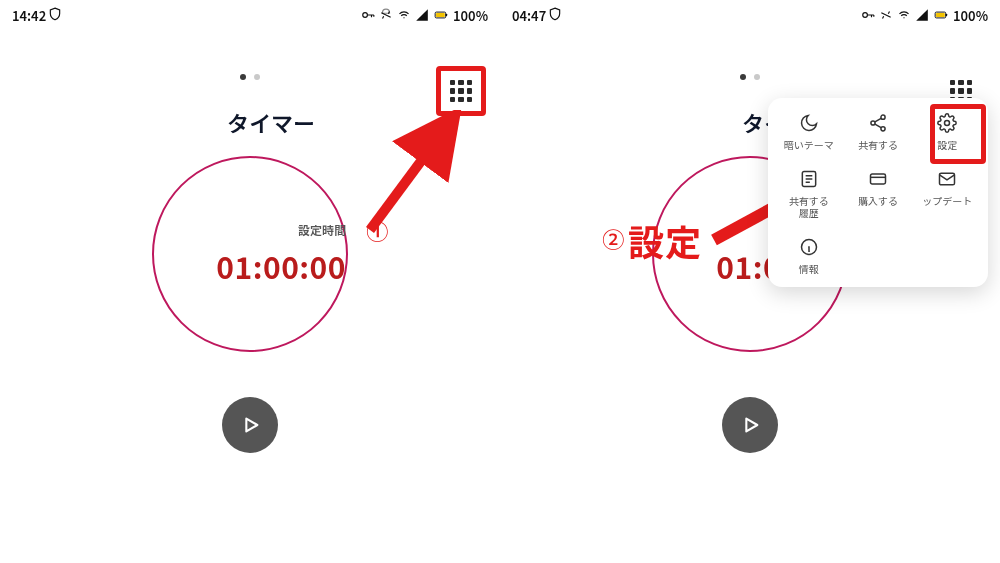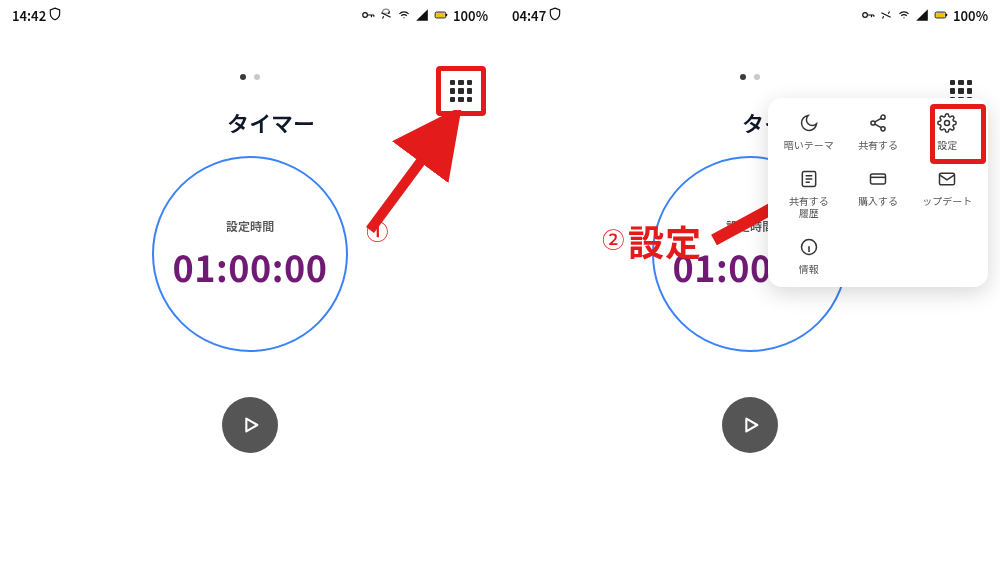--- a/index.html
+++ b/index.html
@@ -76,37 +76,37 @@
 
   
   .timer-wrap {
     display: flex;
     justify-content: center;
     margin-top: 18px;
   }
   .timer-circle {
     width: 196px;
     height: 196px;
-    border: 2px solid #3b82f6;
+    border: 2px solid #be185d;
     border-radius: 50%;
     display: flex;
     flex-direction: column;
-    align-items: center;
+    align-items: flex-end;
     justify-content: center;
   }
   .timer-label {
     font-size: 12px;
     font-weight: 600;
     color: #555;
     margin-bottom: 6px;
   }
   .timer-value {
-    font-size: 36px;
+    font-size: 30px;
     font-weight: 700;
-    color: #701a75;
+    color: #b91c1c;
     letter-spacing: 0.5px;
   }
 
   
   .play-btn {
     position: absolute;
     bottom: 110px;
     left: 50%;
     transform: translateX(-50%);
     width: 56px;

